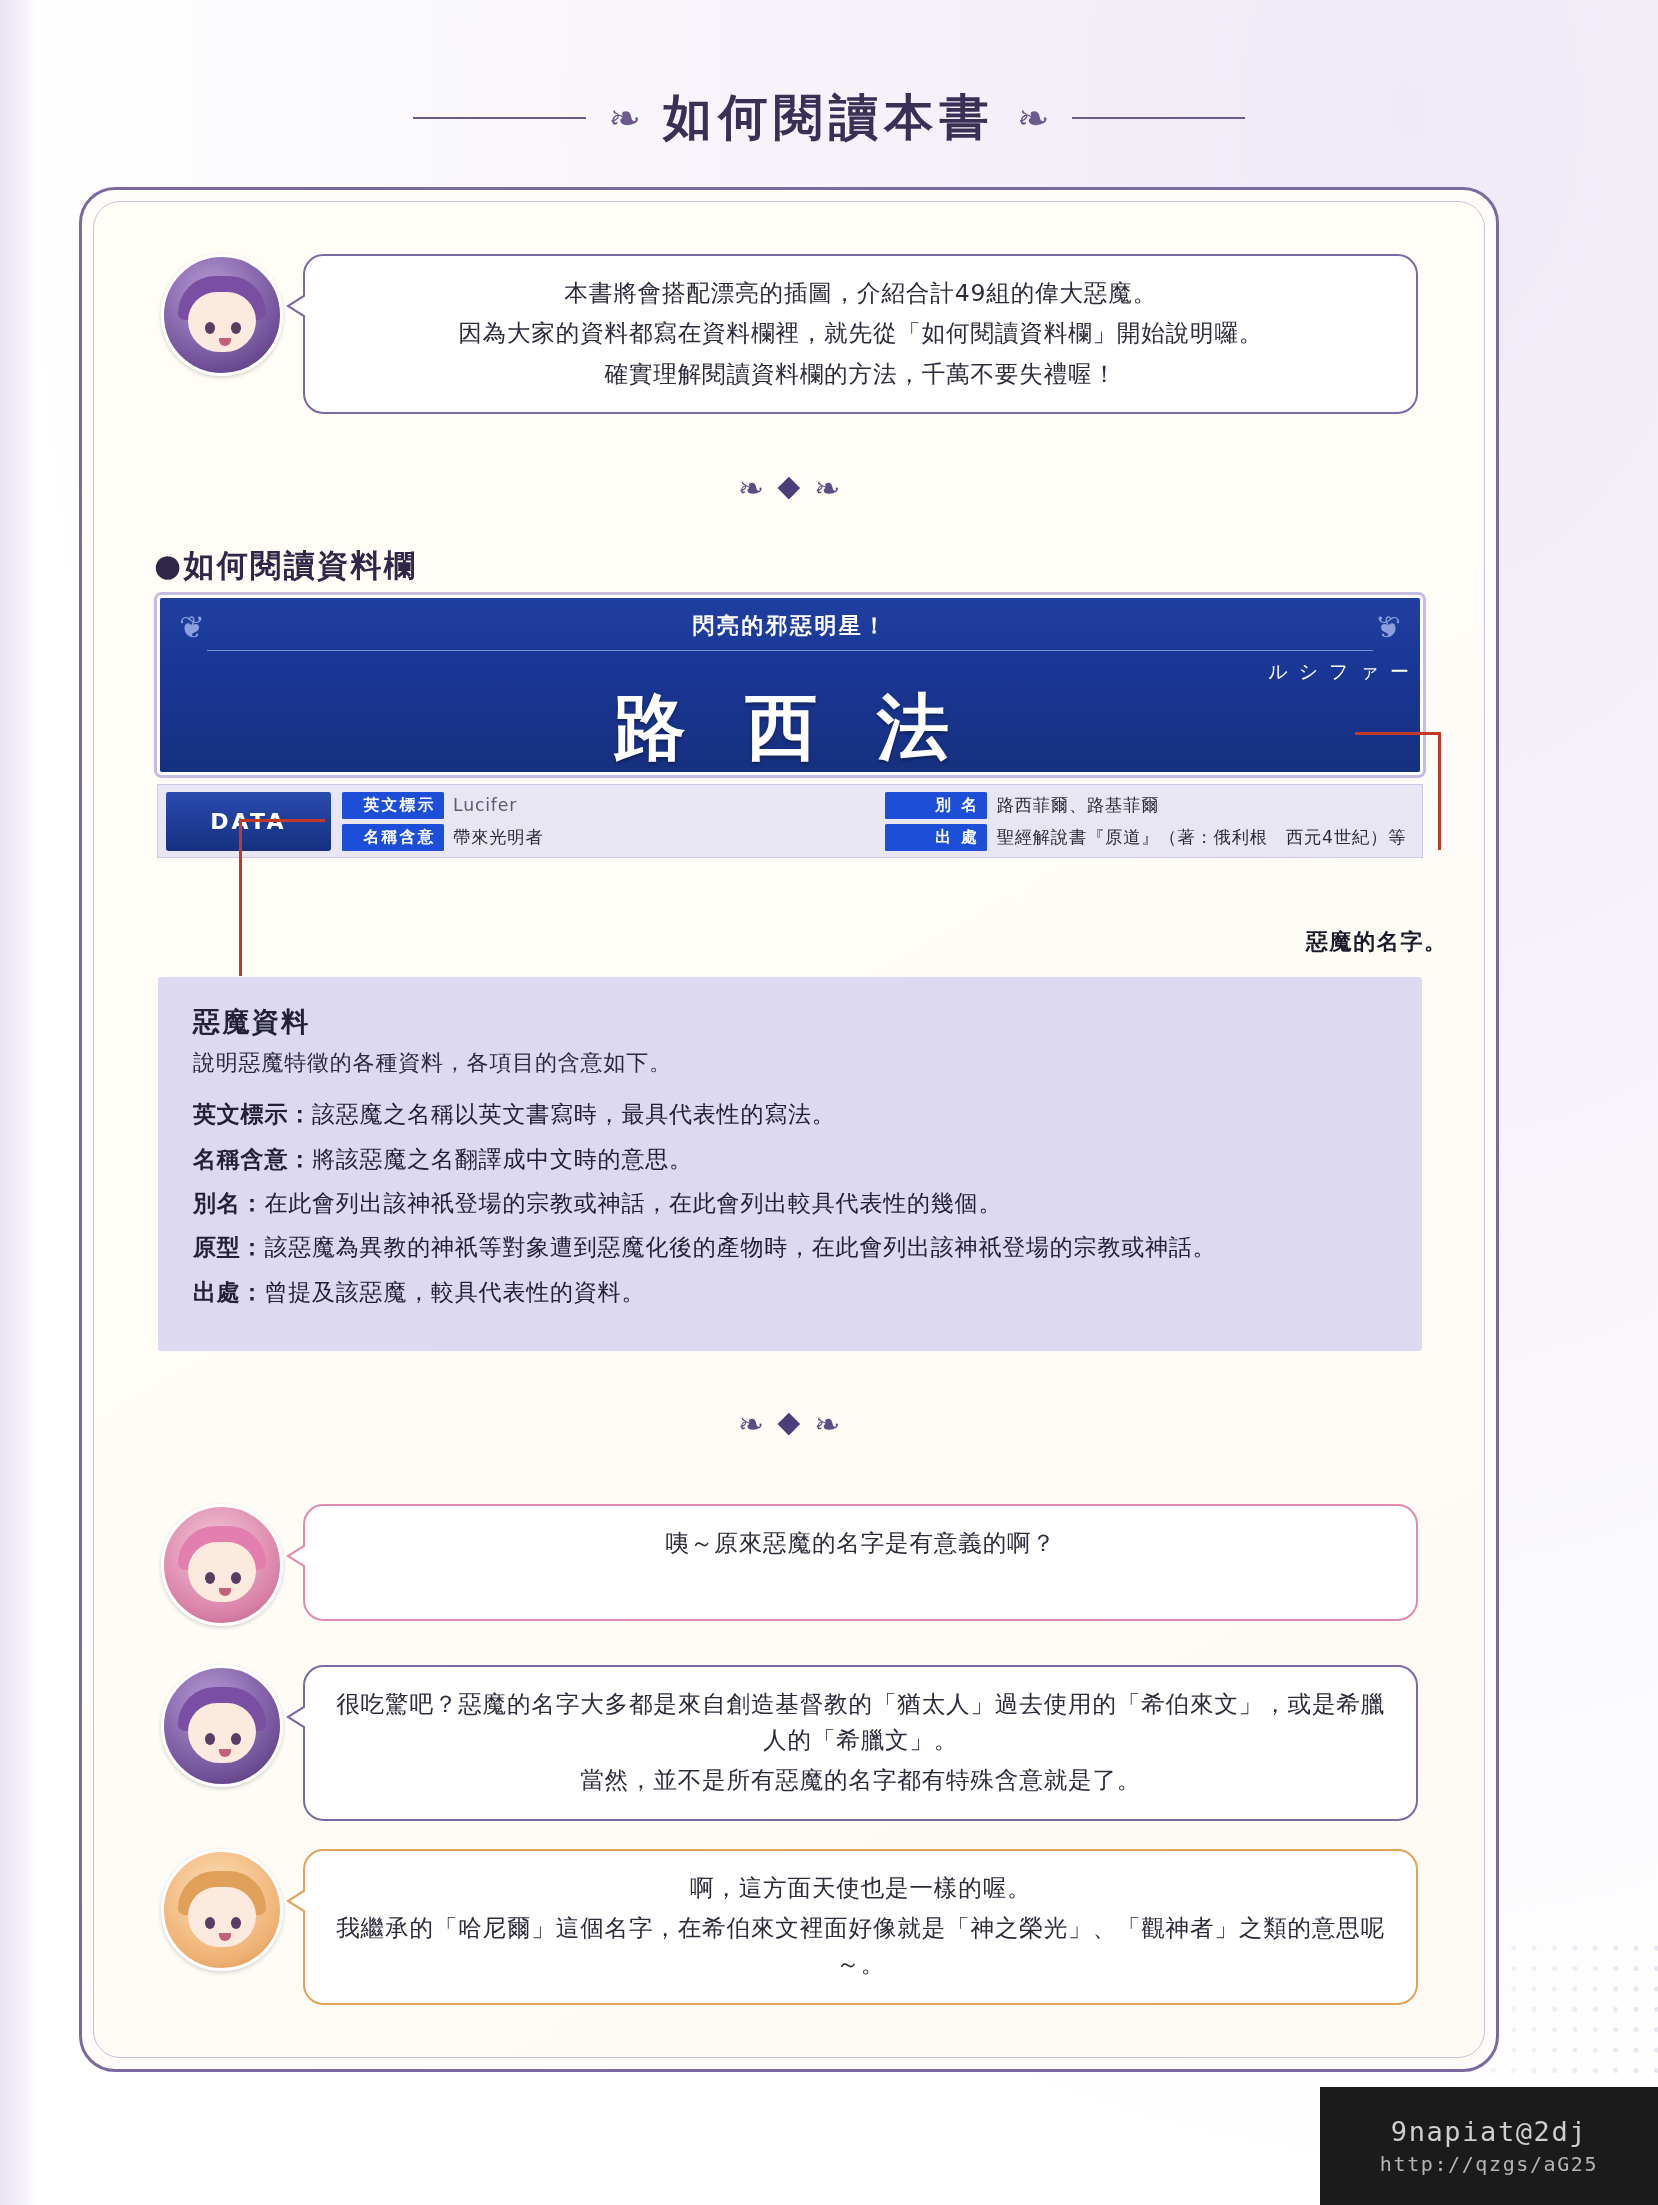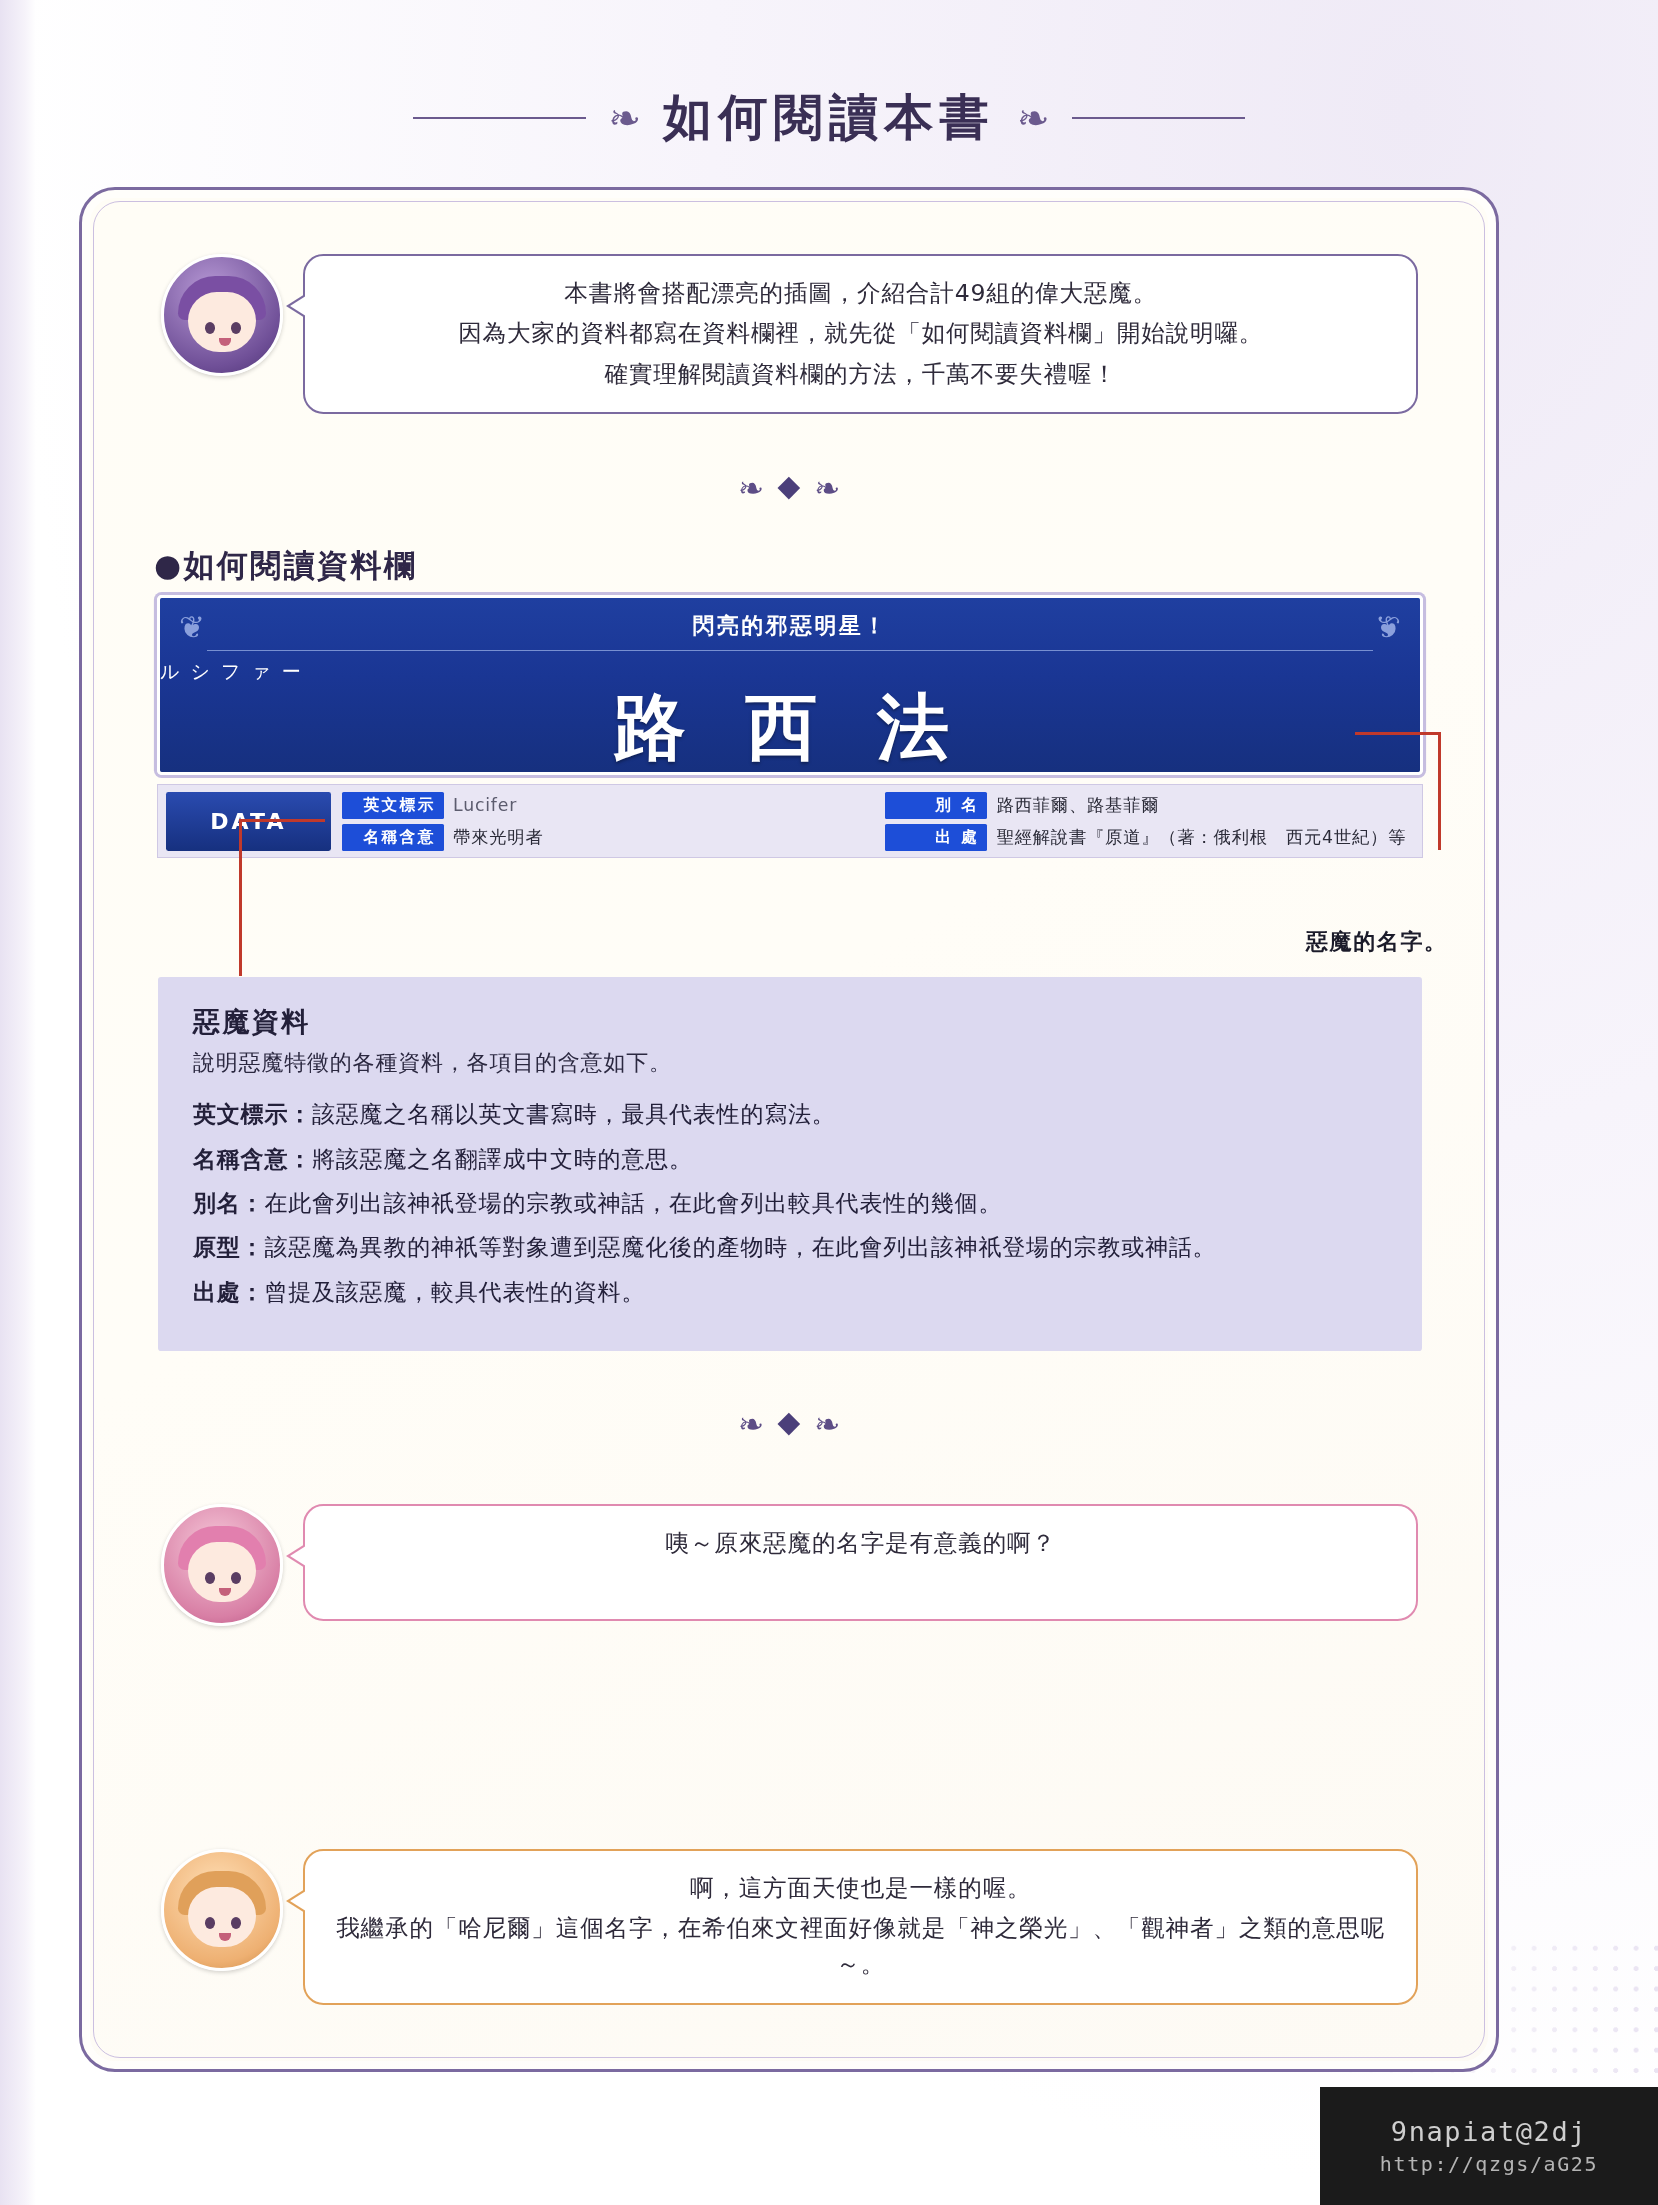--- a/index.html
+++ b/index.html
@@ -141,21 +141,21 @@
   .plate .corner.tl{left:19px;top:11px;}
   .plate .corner.tr{right:19px;top:11px;transform:scaleX(-1);}
   .plate-sub{
     position:absolute;left:0;right:0;top:12.6px;text-align:center;
     color:#ffffff;font-size:22px;font-weight:bold;letter-spacing:2.4px;
   }
   .plate-line{
     position:absolute;left:47px;right:47px;top:52px;border-top:1.6px solid #8fa6e0;opacity:.8;
   }
   .plate-ruby{
-    position:absolute;left:0;right:0;top:61px;text-align:left;
+    position:absolute;left:0;right:0;top:61px;text-align:right;
     color:#ffffff;font-size:19px;letter-spacing:11px;
   }
   .plate-name{
     position:absolute;left:0;right:0;top:82px;text-align:center;
     color:#ffffff;font-size:72px;font-weight:bold;letter-spacing:17.3px;
     font-family:"DejaVu Serif","Liberation Serif",serif;
     text-shadow:0 2.4px 3.1px rgba(0,0,0,.35);
   }
 
   
@@ -336,20 +336,33 @@
         <div class="face"></div>
       <div class="eye l"></div>
         <div class="eye r"></div>
         <div class="mouth"></div>
     </div>
     <div class="bubble pinkish">
       <p>咦～原來惡魔的名字是有意義的啊？</p>
     </div>
   </div>
 
+  <div class="row" style="position:absolute;left:79px;top:1475px;width:1257px;">
+    <div class="avatar av-purple">
+      <div class="hair"></div>
+        <div class="face"></div>
+      <div class="eye l"></div>
+        <div class="eye r"></div>
+        <div class="mouth"></div>
+    </div>
+    <div class="bubble">
+      <p>很吃驚吧？惡魔的名字大多都是來自創造基督教的「猶太人」過去使用的「希伯來文」，或是希臘人的「希臘文」。</p>
+      <p>當然，並不是所有惡魔的名字都有特殊含意就是了。</p>
+    </div>
+  </div>
 
   <div class="row" style="position:absolute;left:79px;top:1659px;width:1257px;">
     <div class="avatar av-orange">
       <div class="hair"></div>
         <div class="face"></div>
       <div class="eye l"></div>
         <div class="eye r"></div>
         <div class="mouth"></div>
     </div>
     <div class="bubble orangeish">

